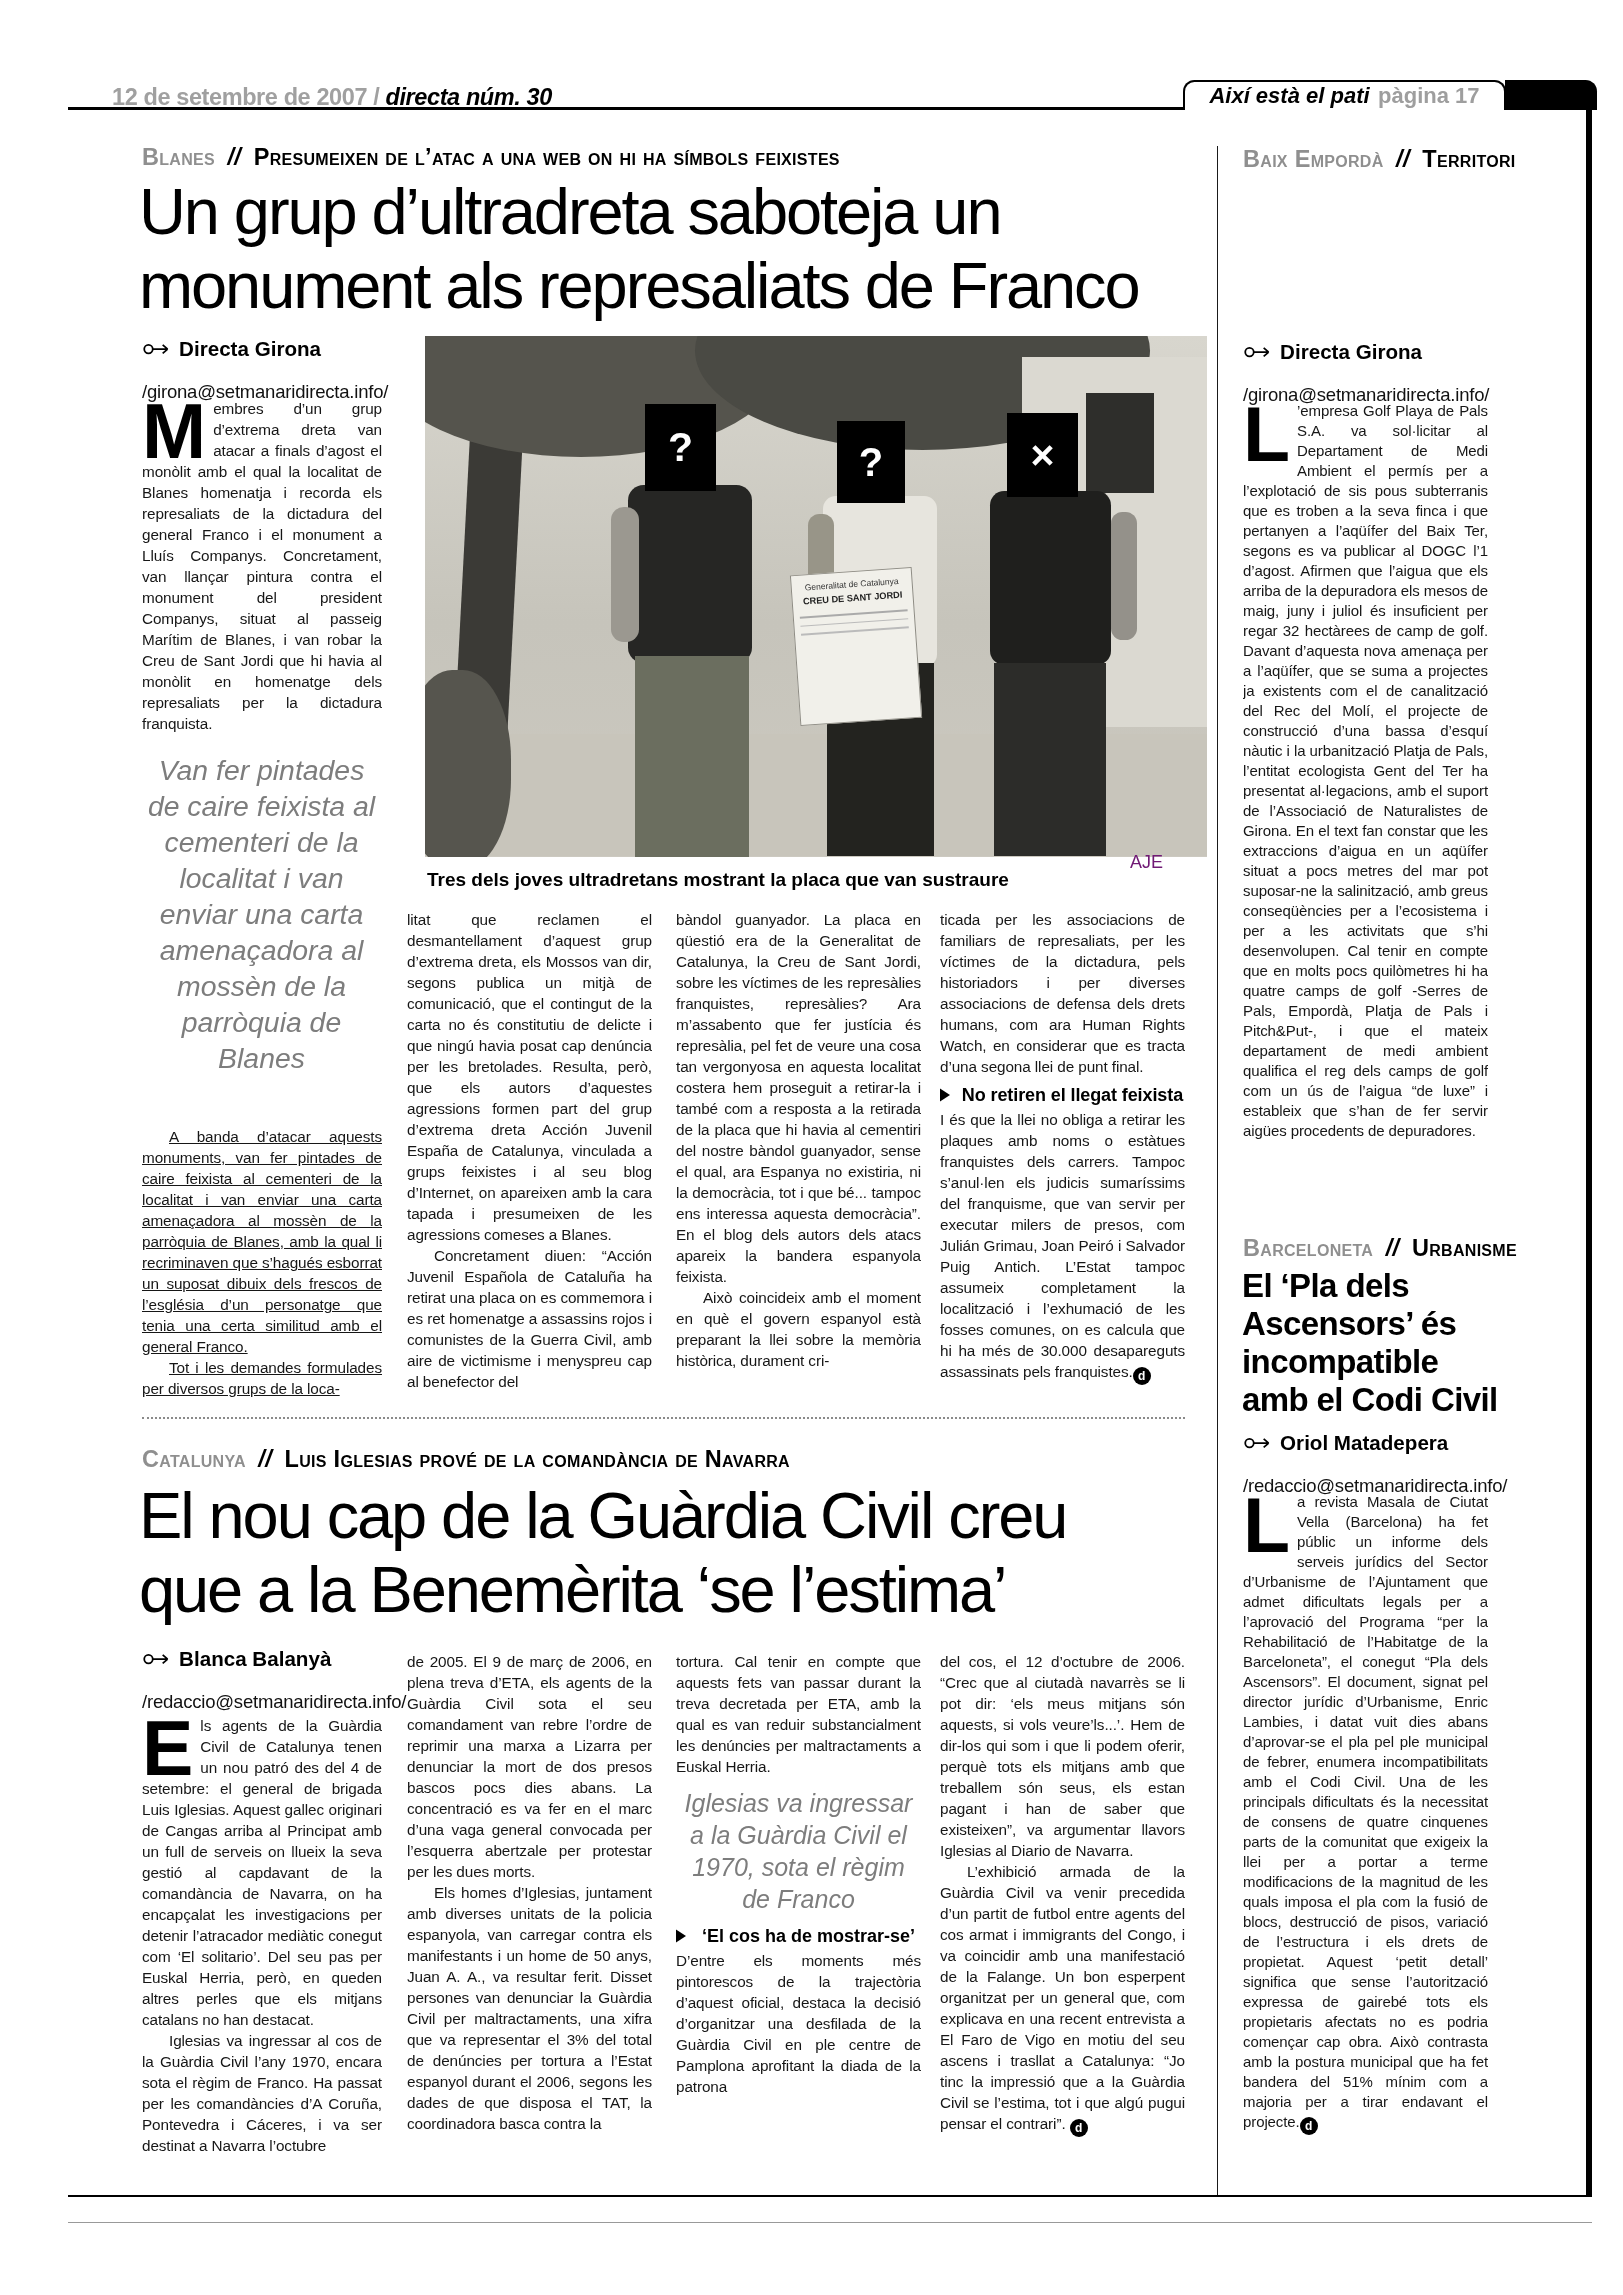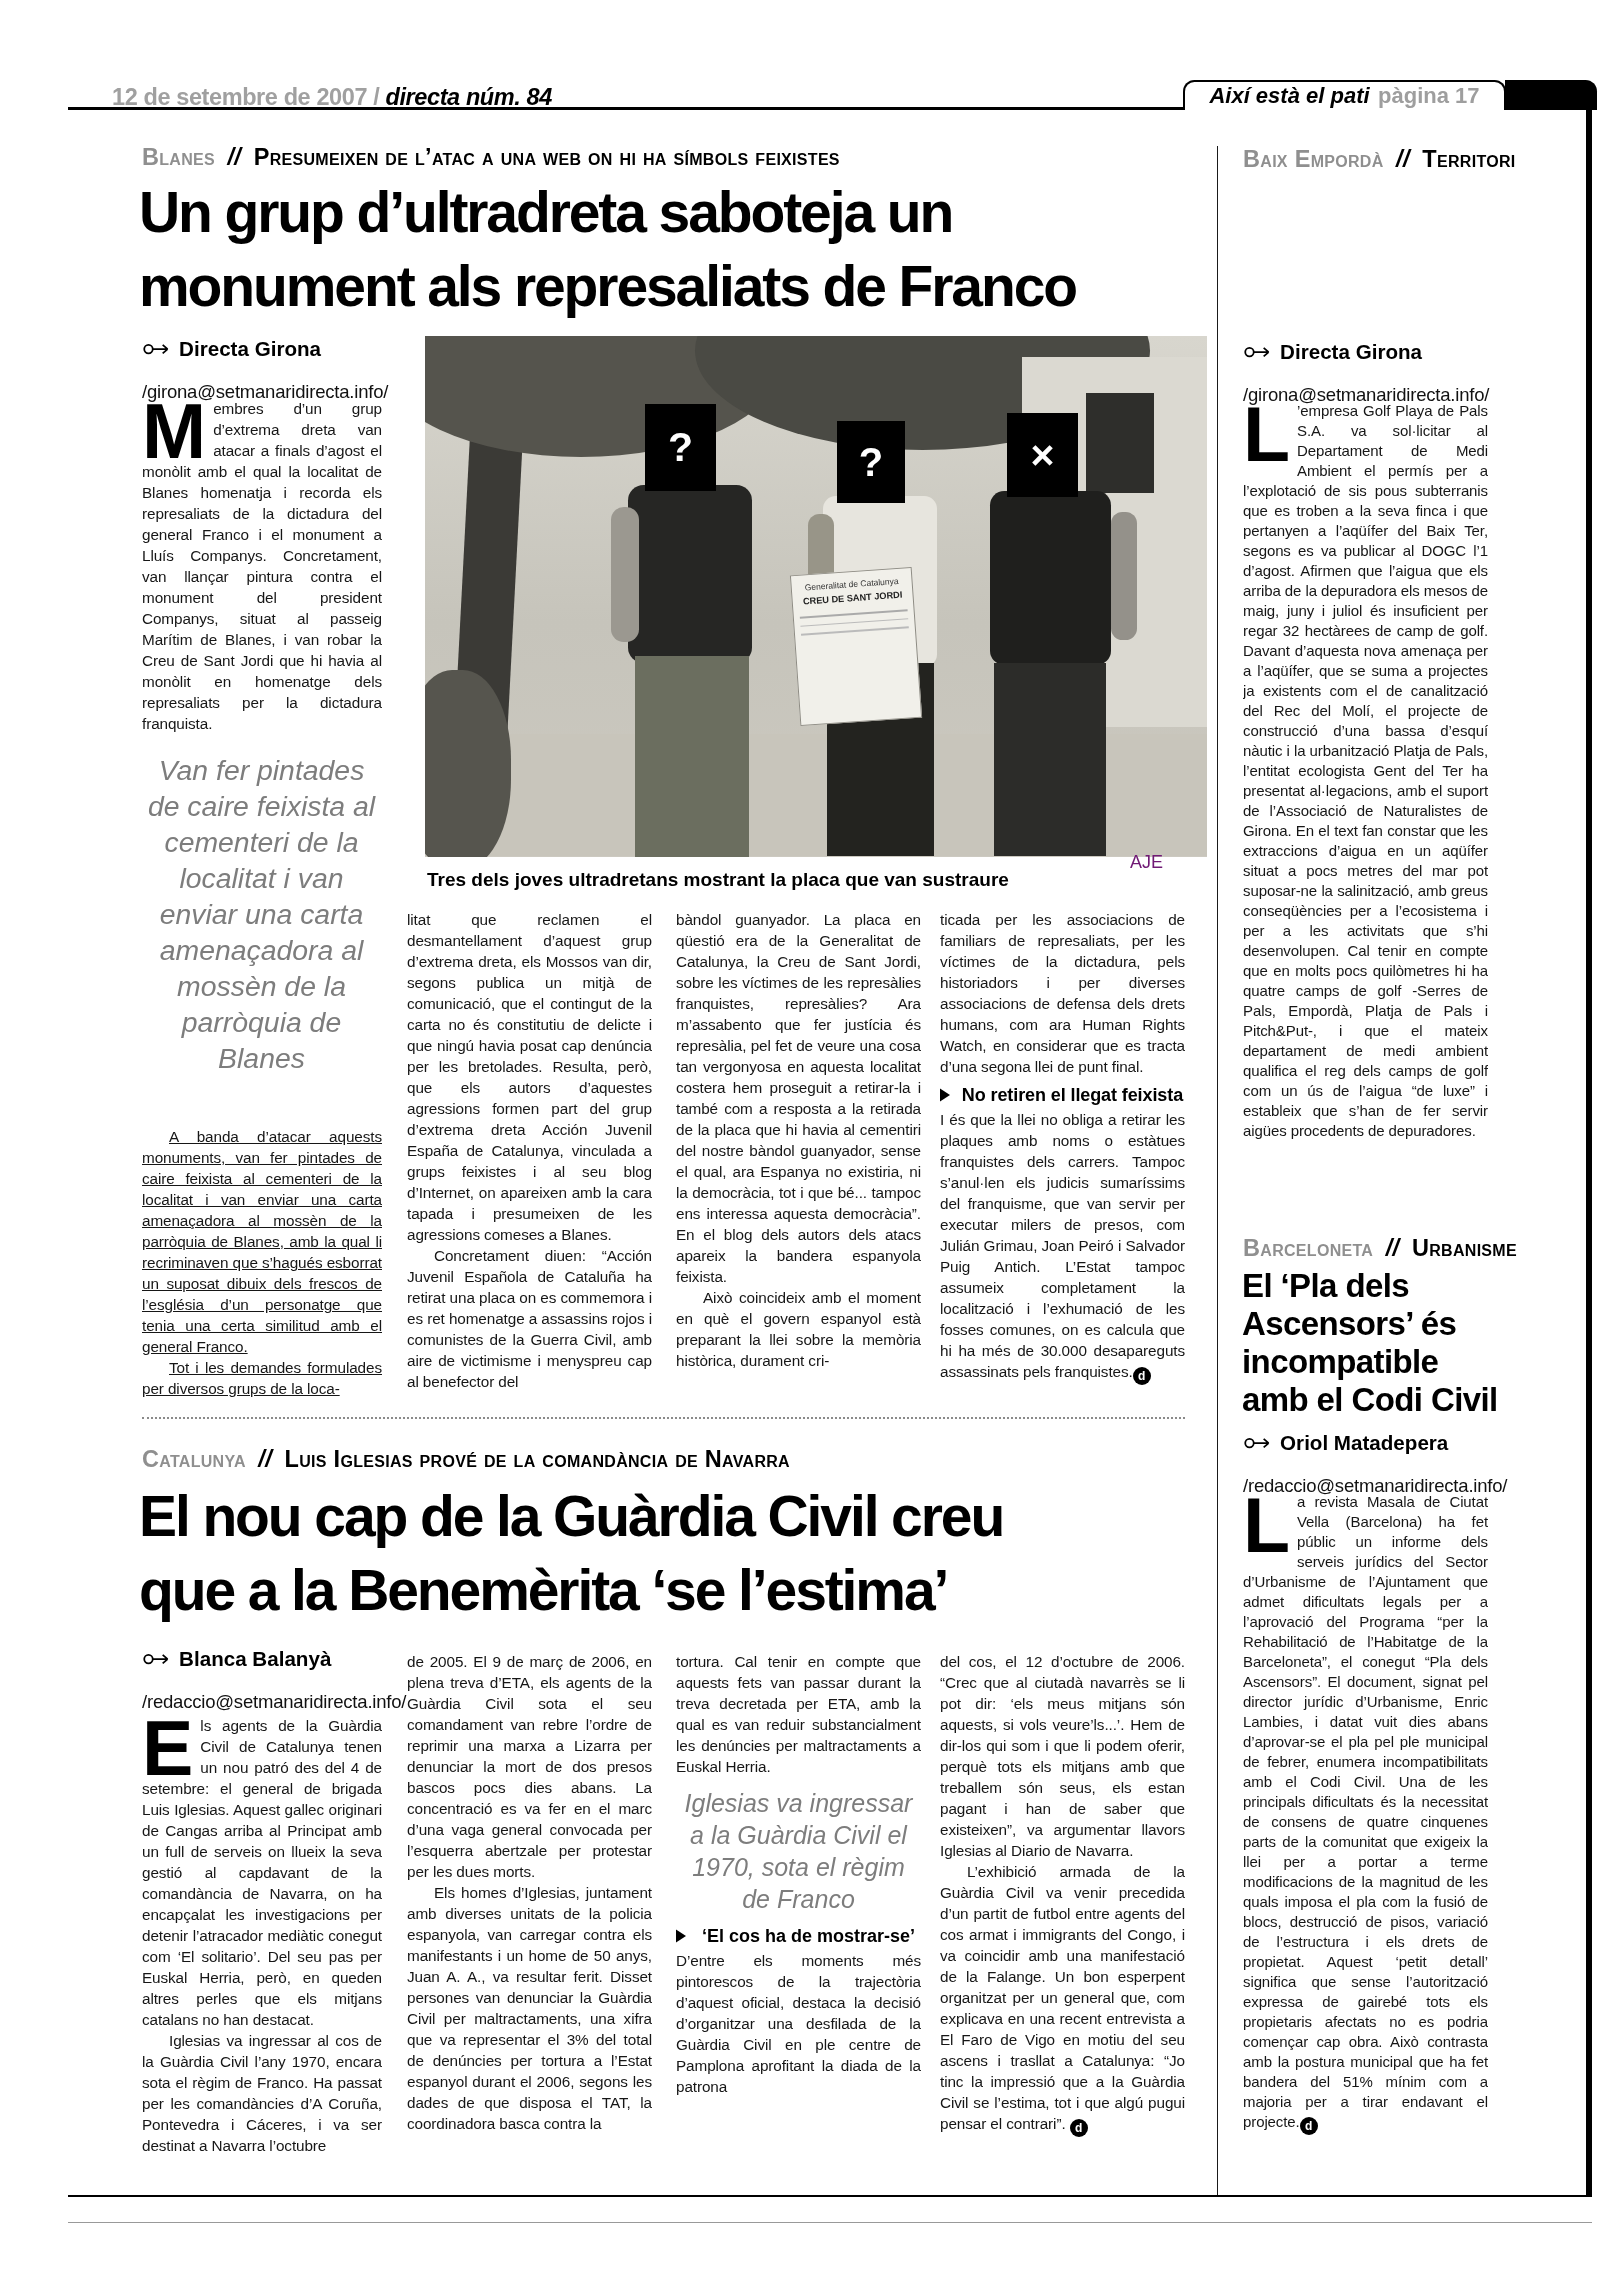--- a/index.html
+++ b/index.html
@@ -14,21 +14,21 @@
   .pbox .nm{font-weight:700;font-style:italic;font-size:22px;color:#000;}
   .pbox .pg{font-weight:700;font-size:22px;color:#9e9e9e;}
   .rule{background:#000;}
   .dotted{border-top:2.1px dotted #8a8a8a;height:0;}
   
   .kick{font-size:23.5px;font-weight:700;font-variant:small-caps;letter-spacing:0.3px;white-space:nowrap;}
   .kick .loc{color:#8f8f8f;}
   .kick .sep{color:#000;font-style:italic;padding:0 5.7px;}
   .kick .top{color:#000;}
   
-  .h1{font-weight:700;font-size:57px;line-height:74px;letter-spacing:-2.1px;color:#000;white-space:nowrap;}
+  .h1{font-weight:400;font-size:65px;line-height:74px;letter-spacing:-2.1px;color:#000;white-space:nowrap;}
   .h2{font-weight:700;font-size:33px;line-height:38px;letter-spacing:-0.6px;color:#000;white-space:nowrap;}
   
   .by .nm{font-weight:700;font-size:20.6px;color:#000;}
   .by .em{font-size:18.5px;letter-spacing:-0.2px;color:#111;margin-top:20px;}
   .penrow{display:flex;align-items:center;gap:7.1px;}
   
   .bt{font-size:15.3px;line-height:21px;text-align:justify;letter-spacing:-0.1px;color:#161616;}
   .bt p{margin:0;}
   .bt p + p{text-indent:27px;}
   .dc{float:left;font-weight:700;font-size:77px;line-height:58px;margin:4.3px 7.1px 0 0;color:#000;}
@@ -48,21 +48,21 @@
   .ph{position:absolute;}
 </style>
 </head>
 <body>
 
 <div class="page">
 
   <div class="abs hdate" style="left:112px;top:84px;">
     <span>12 de setembre de 2007</span>
     <span>/</span>
-    <span class="issue">directa núm. 84</span>
+    <span class="issue">directa núm. 30</span>
   </div>
   <div class="abs rule" style="left:68px;top:107px;width:1518px;height:2.8px;"></div>
   <div class="abs pbox" style="left:1183px;top:80px;width:319px;height:28px;">
     <span class="nm">Així està el pati</span>
     <span class="pg">pàgina 17</span>
   </div>
   <div class="abs" style="left:1505px;top:80px;width:92px;height:30px;background:#000;border-radius:0 11.4px 0 0;"></div>
   <div class="abs rule" style="left:1586px;top:110px;width:5.7px;height:2087px;"></div>
   <div class="abs rule" style="left:68px;top:2195px;width:1524px;height:2.1px;"></div>
   <div class="abs" style="left:68px;top:2222px;width:1524px;height:0.7px;background:#999;"></div>

